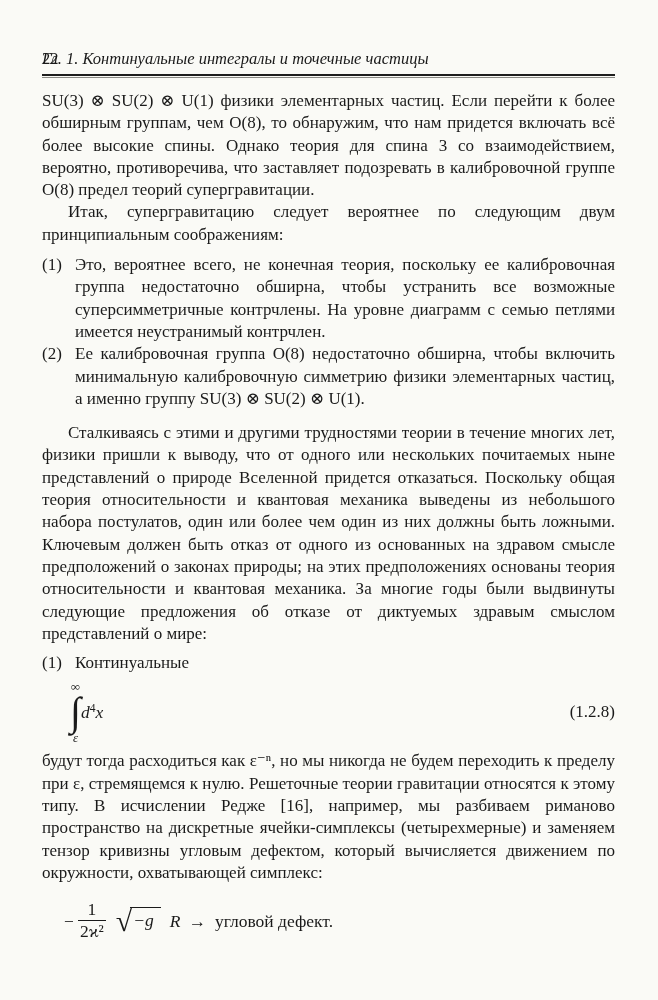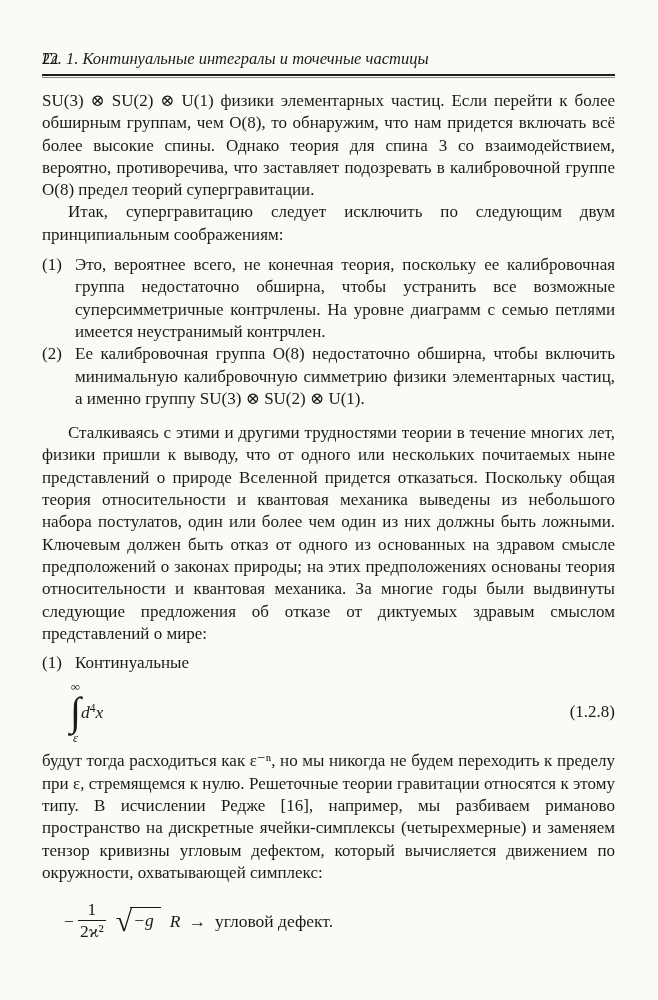--- a/index.html
+++ b/index.html
@@ -143,21 +143,21 @@
   <div class="header">
     <span class="page-number">22</span>
     <span class="running-title">Гл. 1. Континуальные интегралы и точечные частицы</span>
   </div>
   <div class="header-rule"></div>
 
   <div class="body-text">
 
     <p class="para">SU(3) ⊗ SU(2) ⊗ U(1) физики элементарных частиц. Если перейти к более обширным группам, чем O(8), то обнаружим, что нам придется включать всё более высокие спины. Однако теория для спина 3 со взаимодействием, вероятно, противоречива, что заставляет подозревать в калибровочной группе O(8) предел теорий супергравитации.</p>
 
-    <p class="para indent">Итак, супергравитацию следует исключить по следующим двум принципиальным соображениям:</p>
+    <p class="para indent">Итак, супергравитацию следует вероятнее по следующим двум принципиальным соображениям:</p>
 
     <div class="list">
       <div class="list-item">
         <span class="marker">(1)</span>
         <span>Это, вероятнее всего, не конечная теория, поскольку ее калибровочная группа недостаточно обширна, чтобы устранить все возможные суперсимметричные контрчлены. На уровне диаграмм с семью петлями имеется неустранимый контрчлен.</span>
       </div>
       <div class="list-item">
         <span class="marker">(2)</span>
         <span>Ее калибровочная группа O(8) недостаточно обширна, чтобы включить минимальную калибровочную симметрию физики элементарных частиц, а именно группу SU(3) ⊗ SU(2) ⊗ U(1).</span>
       </div>

